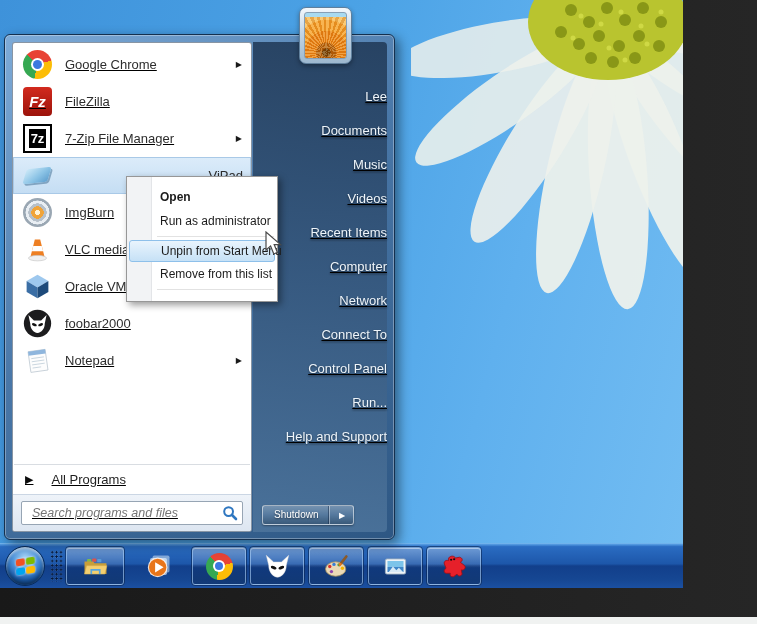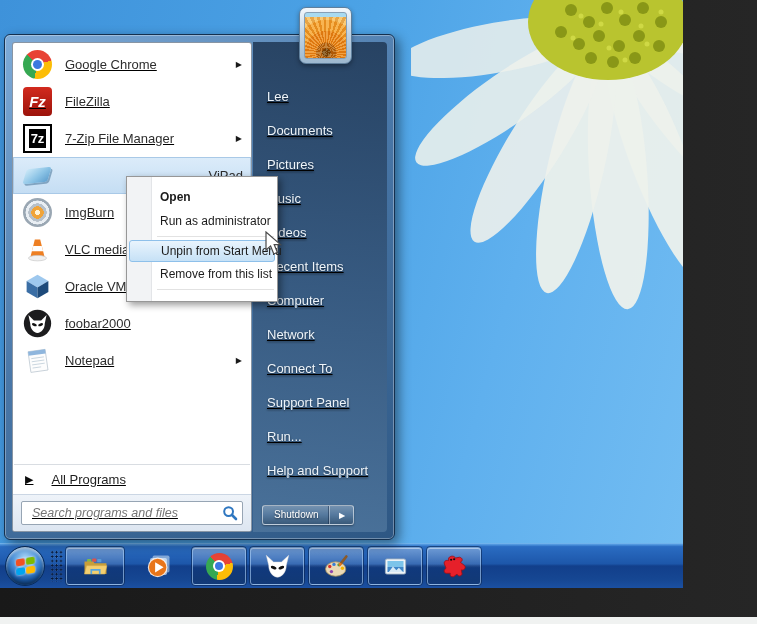--- a/index.html
+++ b/index.html
@@ -88,21 +88,21 @@
   .ap-arrow { font-size:11px; margin-right:18px; color:#0c0c0c; }
   .search-strip { height:36px; background:linear-gradient(#eef3f9,#dde6f1); border-top:1px solid #cbd6e4;
     display:flex; align-items:center; padding:0 8px; }
   .search-box { flex:1; height:24px; background:#fff; border:1px solid #97a5b4; border-radius:2px;
     display:flex; align-items:center; padding:0 4px 0 8px; box-sizing:border-box;gap:12px; }
   .search-input { flex:1; border:none; outline:none; font-size:12.5px; font-family:inherit; color:#333; background:transparent; min-width:0; }
   .search-input::placeholder { font-style:italic; color:#757575; }
   .mag { display:flex; }
   .right-col { flex:1; position:relative; margin-left:1px; border-radius:0 4px 4px 0;
     background:linear-gradient(180deg, rgba(33,58,88,.88), rgba(52,85,122,.84) 48%, rgba(79,118,157,.8));
-    padding:38px 0 0 14px; box-sizing:border-box; color:#eef5fb; font-size:13px; }
+    padding:38px 0 0 14px; box-sizing:border-box; color:#eef5fb; font-size:13px;text-align:right; }
   .ritem { height:34px; line-height:34px; text-shadow:0 1px 2px rgba(0,0,0,.55); white-space:nowrap; }
   .shutdown { position:absolute; left:9px; bottom:7px; display:flex; border:1px solid rgba(255,255,255,.55);
     border-radius:3px; overflow:hidden;
     background:linear-gradient(rgba(255,255,255,.25), rgba(255,255,255,.08) 48%, rgba(0,0,0,.2));
     box-shadow:0 1px 2px rgba(0,0,0,.35); }
   .shutdown-main { padding:3px 11px 4px; color:#fff; font-size:10px; text-shadow:0 1px 2px rgba(0,0,0,.55); }
   .shutdown-arrow { width:23px; display:flex; align-items:center; justify-content:center;
     border-left:1px solid rgba(255,255,255,.4); box-shadow:-1px 0 0 rgba(10,30,60,.45); color:#fff; font-size:8px; }
   
   .avatar { position:absolute; left:299px; top:7px; width:53px; height:57px; z-index:25; box-sizing:border-box;
@@ -356,28 +356,27 @@
                 <line x1="10" y1="10" x2="14" y2="14" stroke="#2f77c0" stroke-width="2.6" stroke-linecap="round"></line>
               </svg>
             </span>
           </div>
         </div>
       </div>
 
       <div class="right-col">
         <div class="ritem">Lee</div>
         <div class="ritem">Documents</div>
-        <div class="ritem">Pictures</div>
         <div class="ritem">Music</div>
         <div class="ritem">Videos</div>
         <div class="ritem">Recent Items</div>
         <div class="ritem">Computer</div>
         <div class="ritem">Network</div>
         <div class="ritem">Connect To</div>
-        <div class="ritem">Support Panel</div>
+        <div class="ritem">Control Panel</div>
         <div class="ritem">Run...</div>
         <div class="ritem">Help and Support</div>
         <div class="shutdown">
           <div class="shutdown-main">Shutdown</div>
           <div class="shutdown-arrow">
             <span>▶</span>
           </div>
         </div>
       </div>
     </div>

